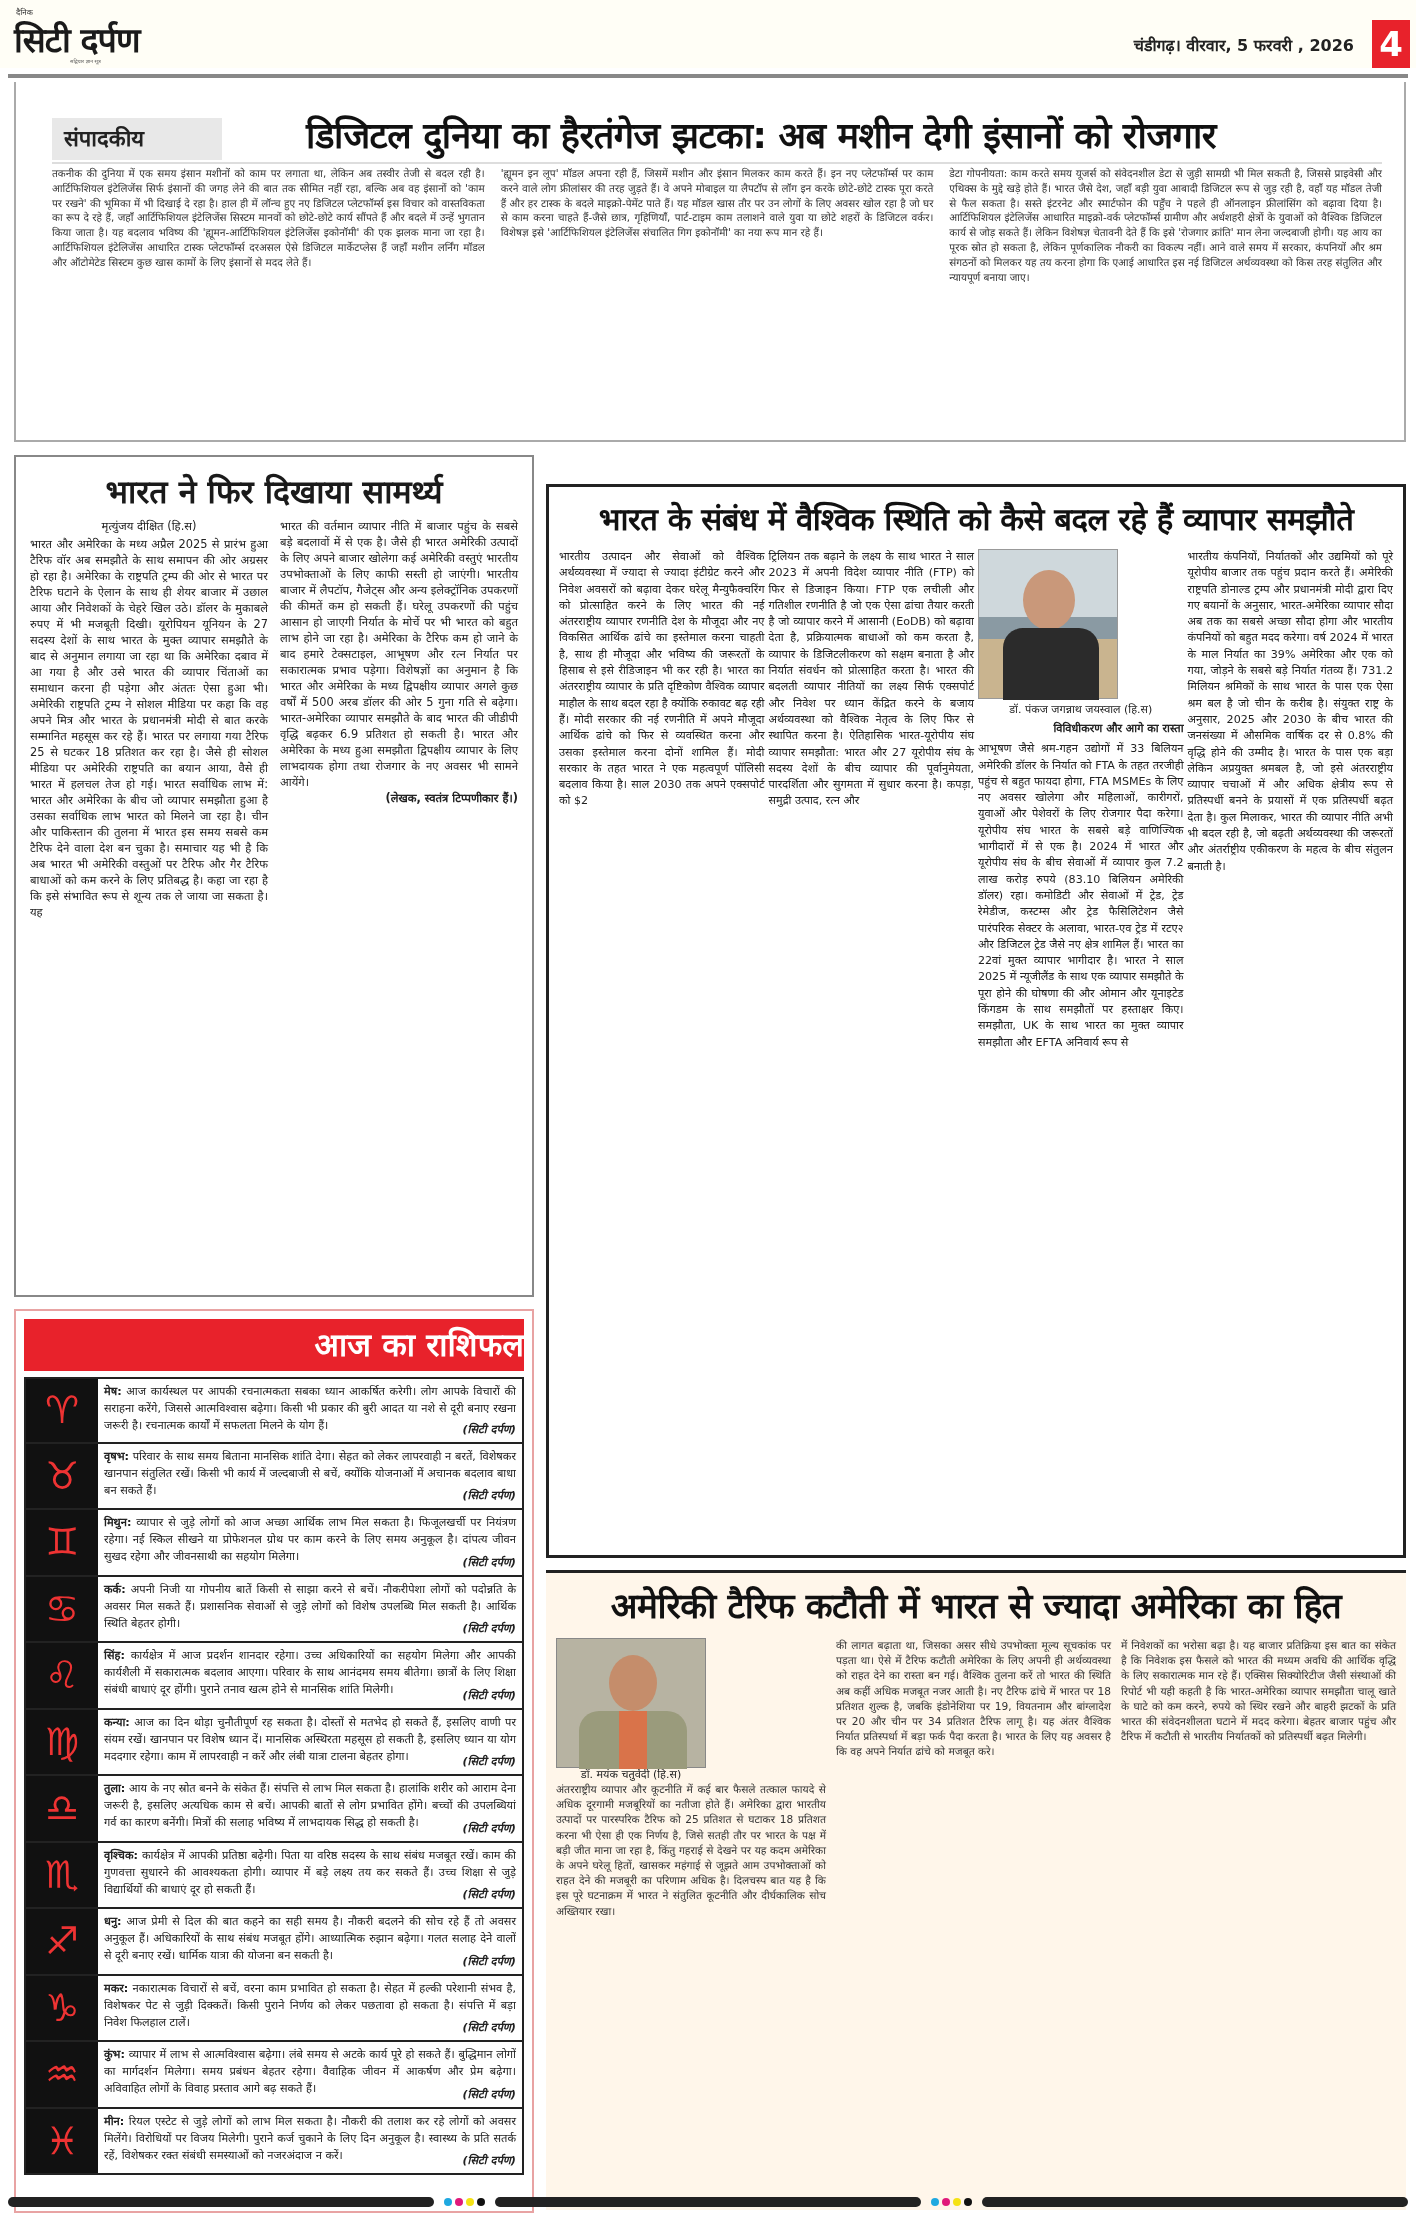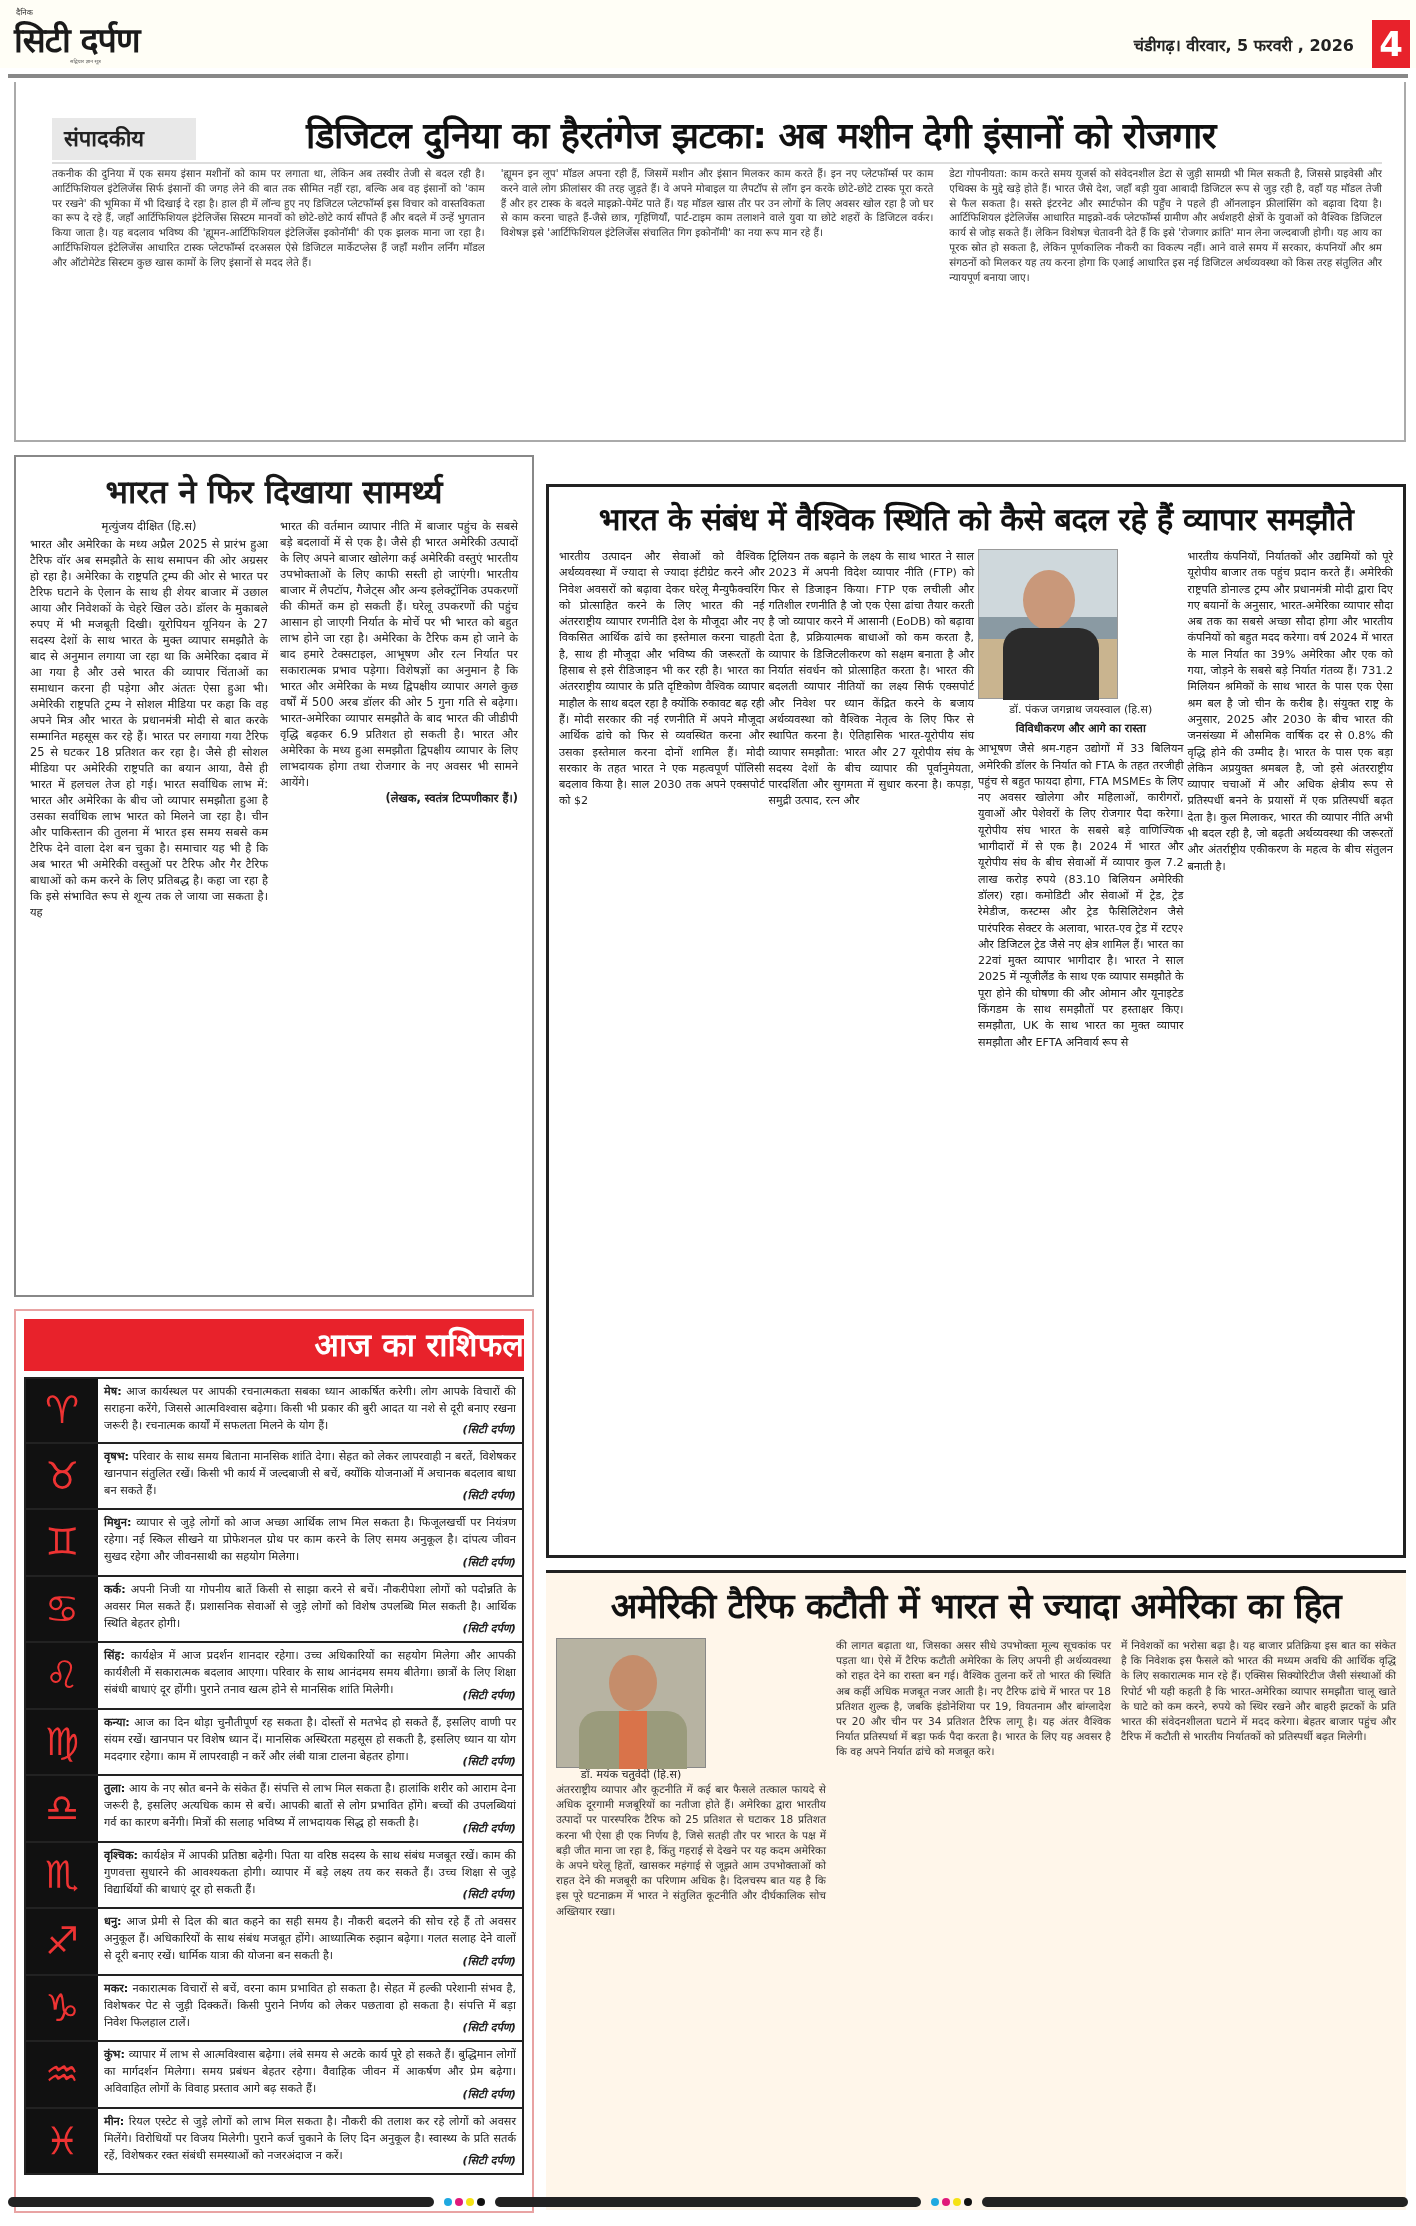--- a/index.html
+++ b/index.html
@@ -7,21 +7,21 @@
 .masthead{position:absolute;left:0;top:0;width:1416px;height:68px;background:#fffef6}
 .logo{position:absolute;left:14px;top:16px;font-family:"DejaVu Serif",serif;font-weight:bold;font-size:34px;letter-spacing:-1px;color:#1a1a1a}
 .logo-tag{position:absolute;left:16px;top:6px;font-size:8px;color:#333}
 .logo-sub{position:absolute;left:70px;top:58px;font-size:5px;color:#555}
 .section-tab{position:absolute;left:542px;top:20px;width:340px;height:48px;background:#e8222b;color:#fff;font-weight:bold;font-size:30px;text-align:center;line-height:48px}
 .dateline{position:absolute;right:62px;top:34px;font-size:16px;font-weight:bold;color:#222}
 .page-no{position:absolute;right:6px;top:20px;width:38px;height:48px;background:#e8222b;color:#fff;font-weight:bold;font-size:34px;text-align:center;line-height:48px}
 .mast-rule{position:absolute;left:8px;top:74px;width:1400px;height:4px;background:#888}
 
 .editorial{position:absolute;left:14px;top:82px;width:1392px;height:360px;border:2px solid #aaa;border-top:none;background:#fff}
-.ed-label{position:absolute;left:36px;top:36px;width:144px;height:42px;background:#e8e8e8;font-weight:bold;font-size:22px;line-height:42px;padding-left:12px}
+.ed-label{position:absolute;left:36px;top:36px;width:170px;height:42px;background:#e8e8e8;font-weight:bold;font-size:22px;line-height:42px;padding-left:12px}
 .ed-title{position:absolute;left:290px;top:28px;font-weight:bold;font-size:36px;color:#111;letter-spacing:-0.5px}
 .ed-rule{position:absolute;left:36px;top:80px;width:1330px;height:2px;background:#ddd}
 .ed-cols{position:absolute;left:36px;top:84px;width:1330px;display:flex;gap:16px}
 .ed-col{flex:1;font-size:10.3px;line-height:14.8px;text-align:justify;color:#333}
 
 .col-left{position:absolute;left:14px;top:455px;width:520px}
 .box-bharat{border:2px solid #888;height:842px;padding:6px 14px;position:relative}
 .bh-title{font-weight:bold;font-size:32px;text-align:center;color:#1a1a1a;margin:6px 0 6px}
 .bh-cols{display:flex;gap:12px}
 .bh-col{flex:1;font-size:11.4px;line-height:16px;text-align:justify;color:#222}
@@ -38,21 +38,21 @@
 .rashi-src{position:absolute;right:6px;bottom:4px;font-style:italic;font-weight:bold}
 
 .box-trade{position:absolute;left:546px;top:484px;width:860px;height:1074px;border:3px solid #222;padding:6px 10px}
 .tr-title{font-weight:bold;font-size:31px;text-align:center;color:#111;letter-spacing:-0.5px;margin:4px 0 10px}
 .tr-cols{display:flex;gap:4px}
 .tr-col{flex:1;font-size:11.1px;line-height:16.3px;text-align:justify;color:#222}
 .photo-a{width:140px;height:150px;background:linear-gradient(#cfd8dc 0 45%,#8a9aa3 45% 60%,#c9b48f 60%);margin:0 0 4px;position:relative;border:1px solid #999}
 .photo-a .face{position:absolute;left:44px;top:20px;width:52px;height:60px;background:#c9987a;border-radius:50%}
 .photo-a .body{position:absolute;left:24px;top:78px;width:96px;height:72px;background:#2b2b2b;border-radius:20px 20px 0 0}
 .caption{text-align:center;font-size:11px;line-height:14px}
-.subhead{font-weight:bold;text-align:center;display:block;margin:4px 0}
+.subhead{font-weight:bold;text-align:right;display:block;margin:4px 0}
 
 .box-tariff{position:absolute;left:546px;top:1570px;width:860px;height:640px;background:#fff6ea;padding:6px 10px;border-top:3px solid #222}
 .ta-title{font-weight:bold;font-size:35px;text-align:center;color:#111;letter-spacing:-0.5px;margin:2px 0 10px}
 .ta-cols{display:flex;gap:10px}
 .ta-col{font-size:10.6px;line-height:15.2px;text-align:justify;color:#333}
 .photo-b{width:150px;height:130px;background:#b7b3a2;border:1px solid #888;position:relative}
 .photo-b .face{position:absolute;left:52px;top:16px;width:48px;height:56px;background:#c58d6b;border-radius:50%}
 .photo-b .body{position:absolute;left:22px;top:72px;width:108px;height:58px;background:#9a9b7c;border-radius:20px 20px 0 0}
 .photo-b .shirt{position:absolute;left:62px;top:72px;width:28px;height:58px;background:#d9734a}
 

